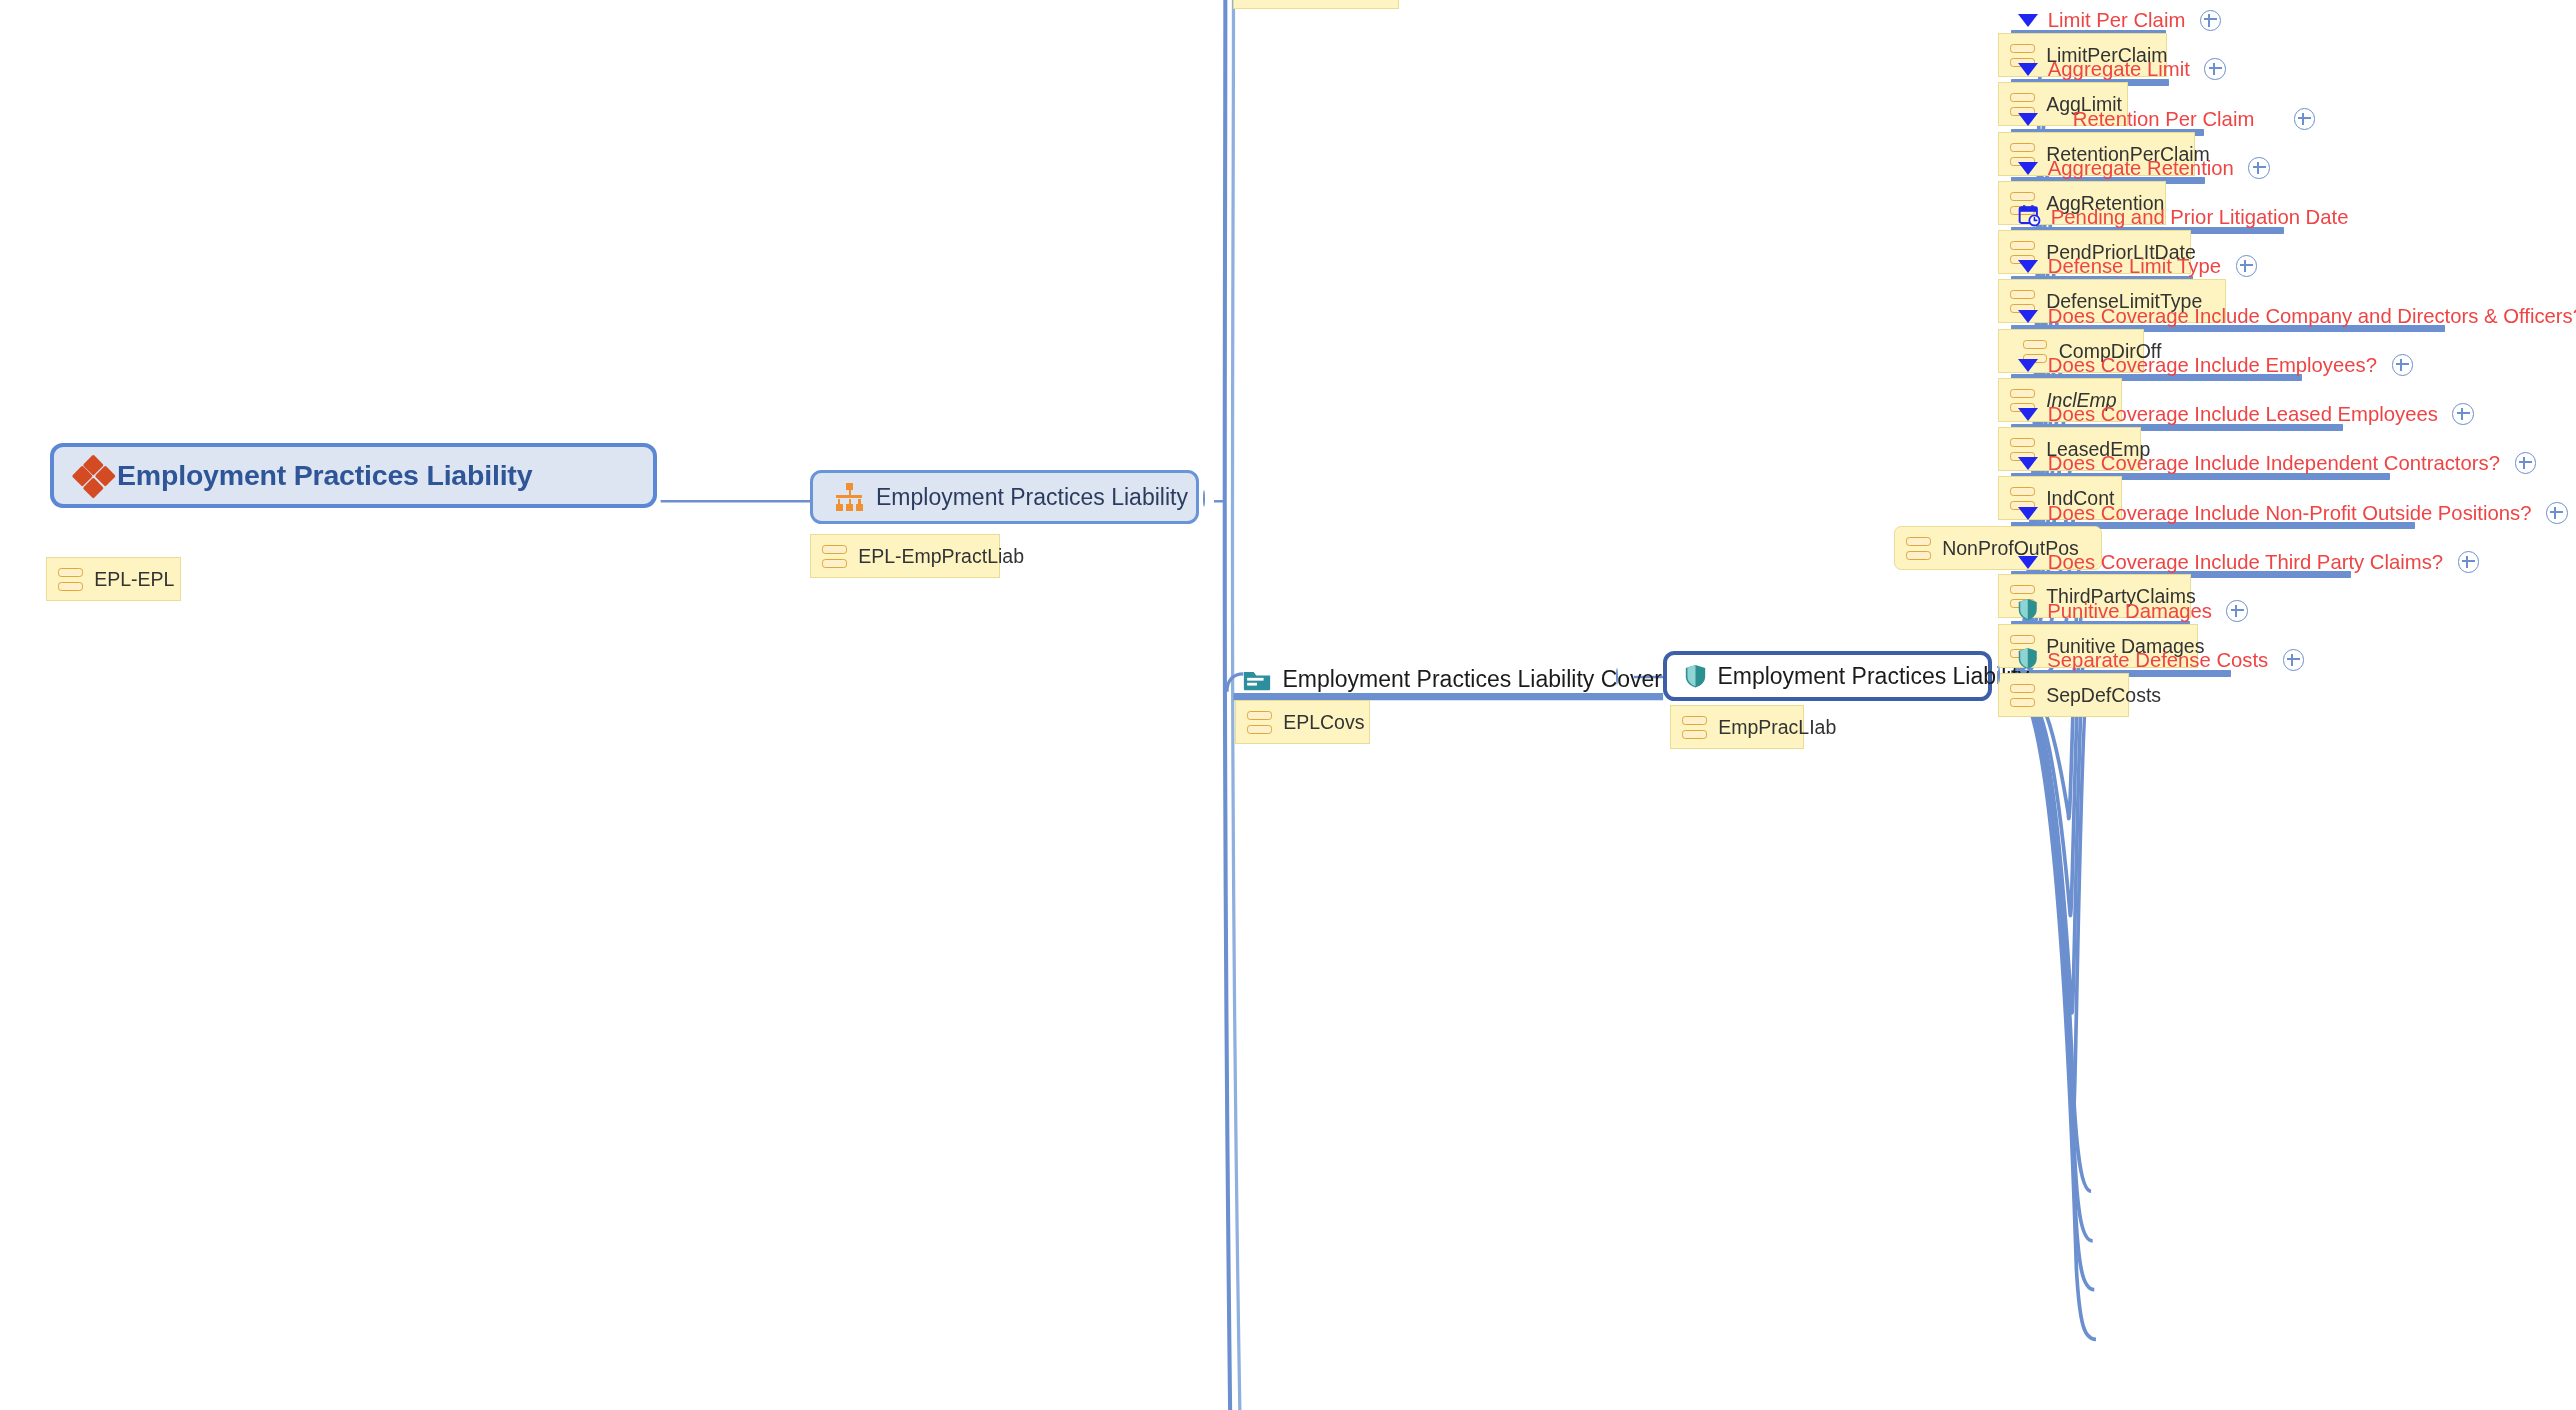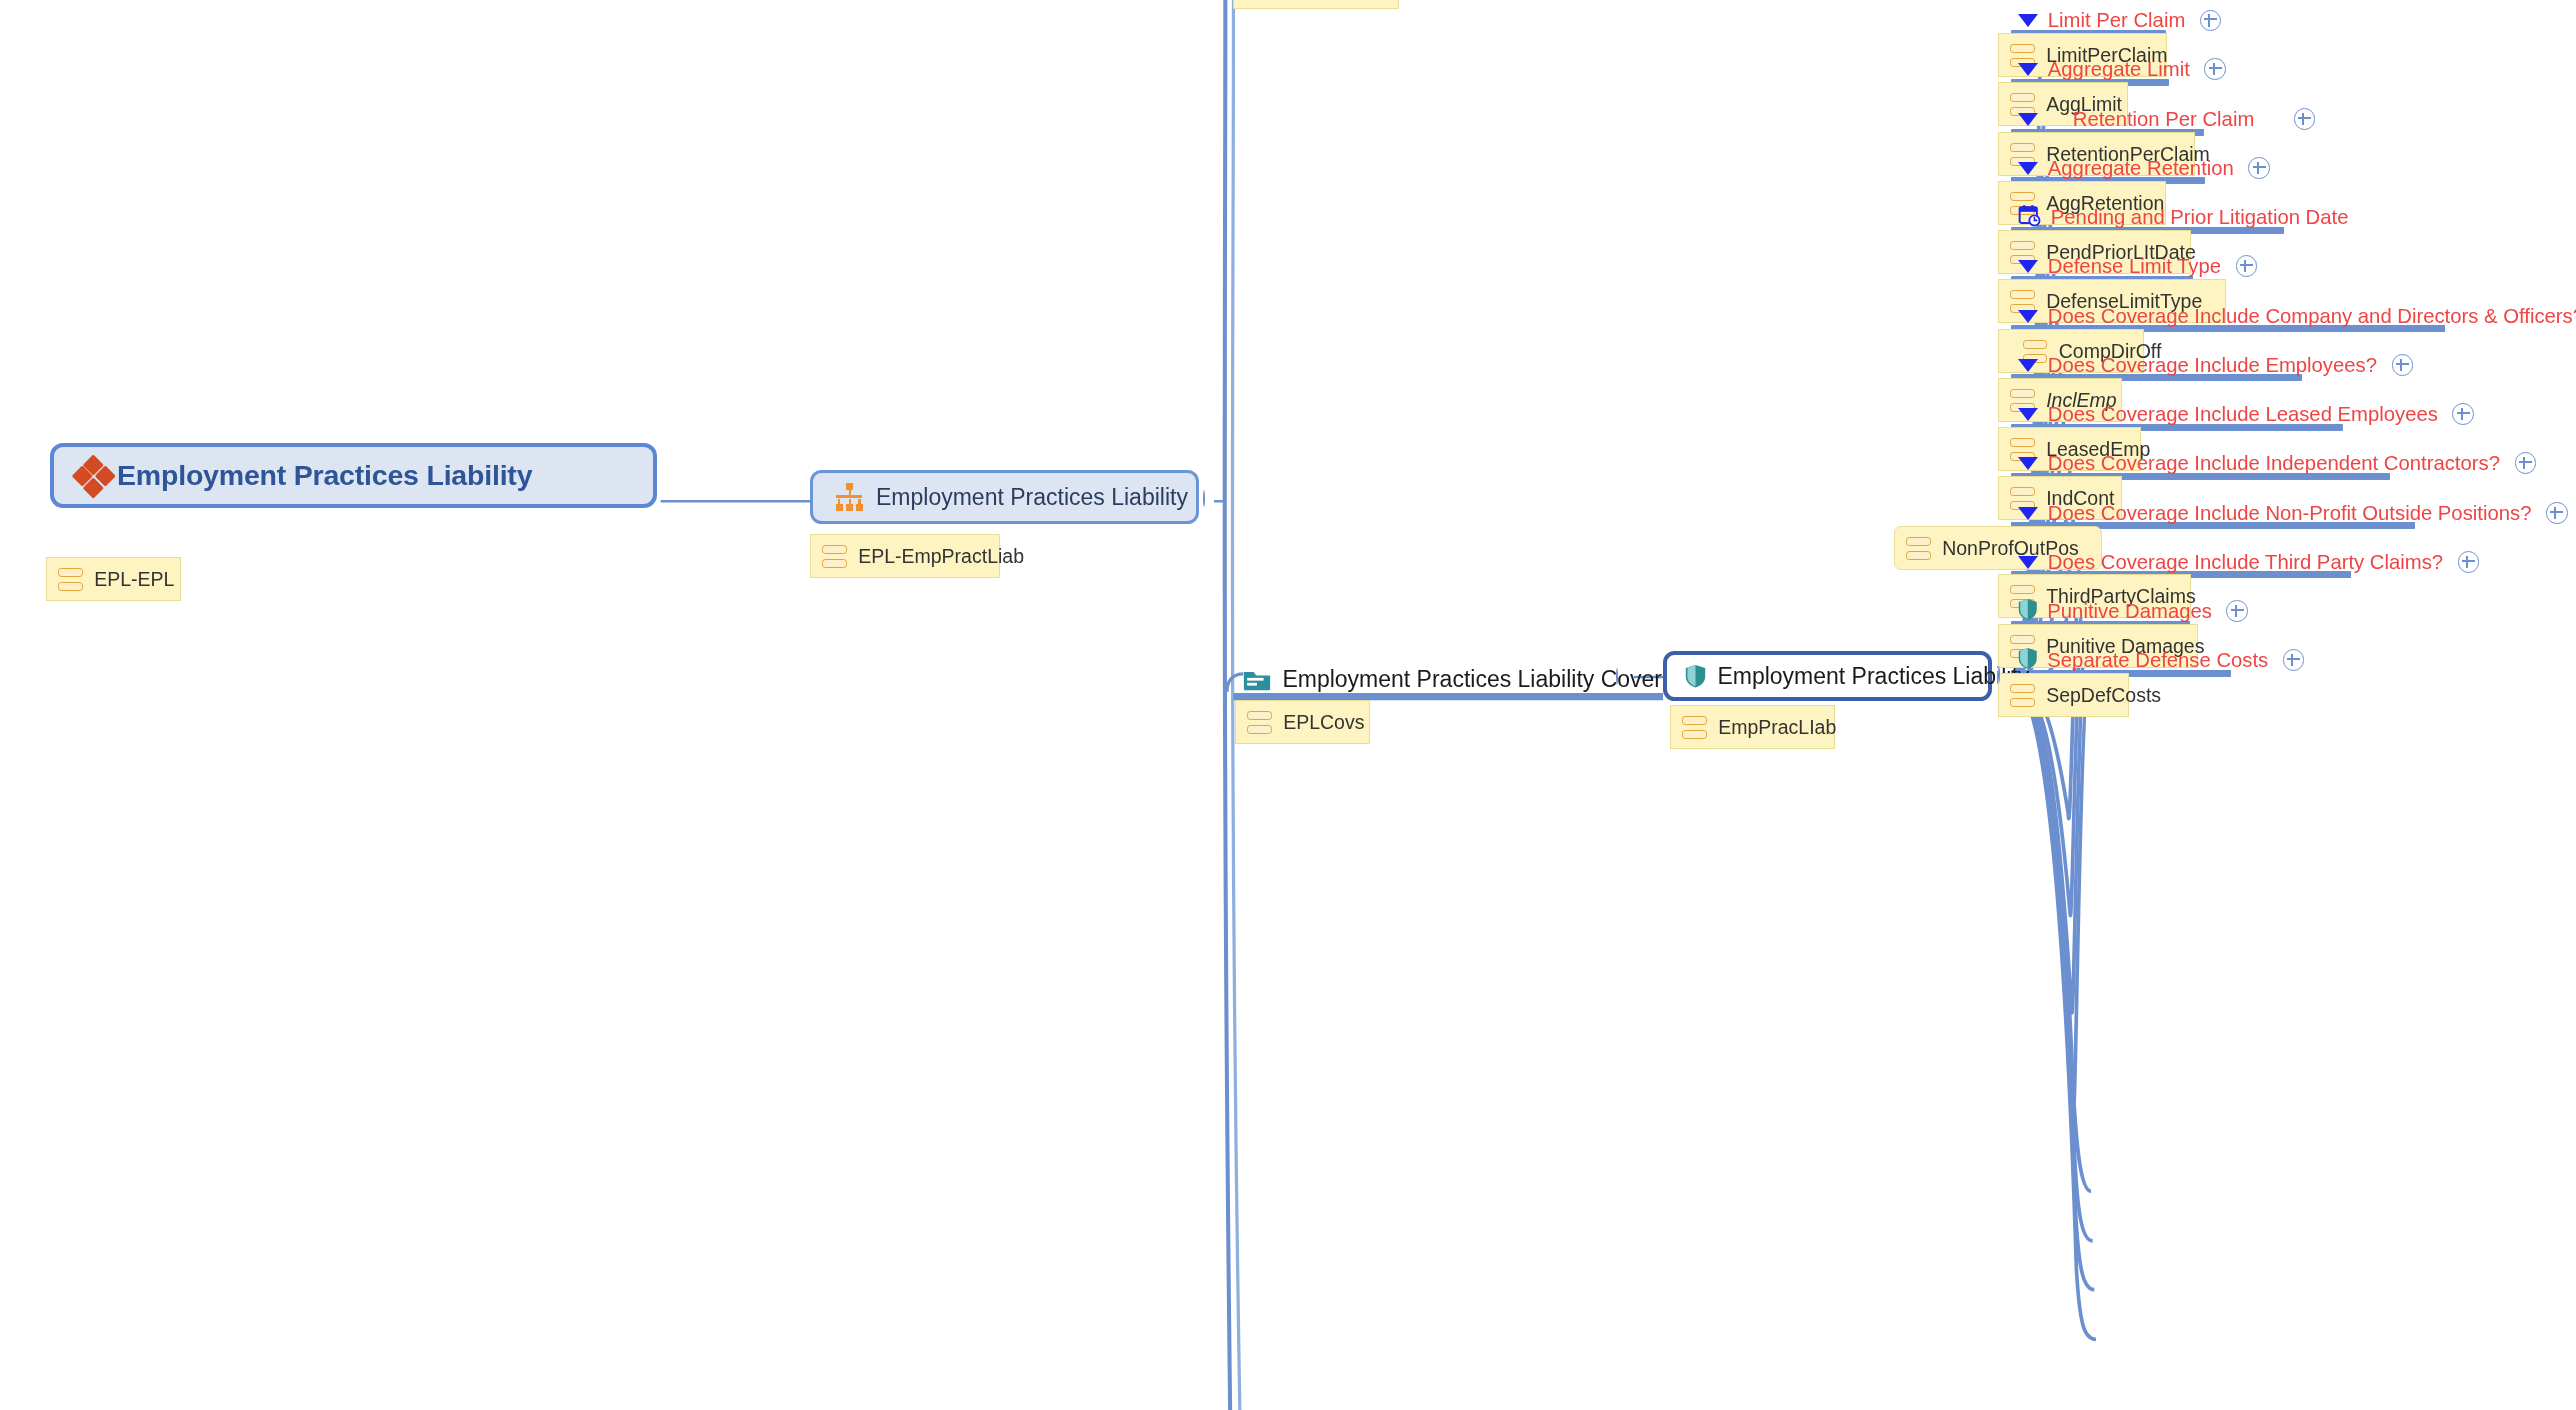--- a/index.html
+++ b/index.html
@@ -247,21 +247,21 @@
       <svg width="21" height="24.4" viewBox="0 0 26 30">
         <path d="M13 1 L25 5 V15 C25 23 19 27 13 29 C7 27 1 23 1 15 V5 Z" fill="#2d8f8f"></path>
         <path d="M13 1 L3 4.5 V15 C3 22 8 25.5 13 27.5 Z" fill="#8fd4d4"></path>
       </svg>
     </span>
     <span class="lbl">Employment Practices Liability</span>
   </div>
   <div class="collapse" style="left:1998px;top:667px;">
     <span class="circ minus"></span>
   </div>
-  <div class="badge" style="left:1670px;top:705px;width:165px;">
+  <div class="badge" style="left:1670px;top:705px;width:134px;">
     <span class="bico">
         <i class="t"></i>
         <i class="b"></i>
       </span>
     <span class="btxt">EmpPracLIab</span>
   </div>
 
   <div id="attrs">
       <div class="rrow" style="left: 2018px; top: 6.5px;">
         <span class="tri"></span>

